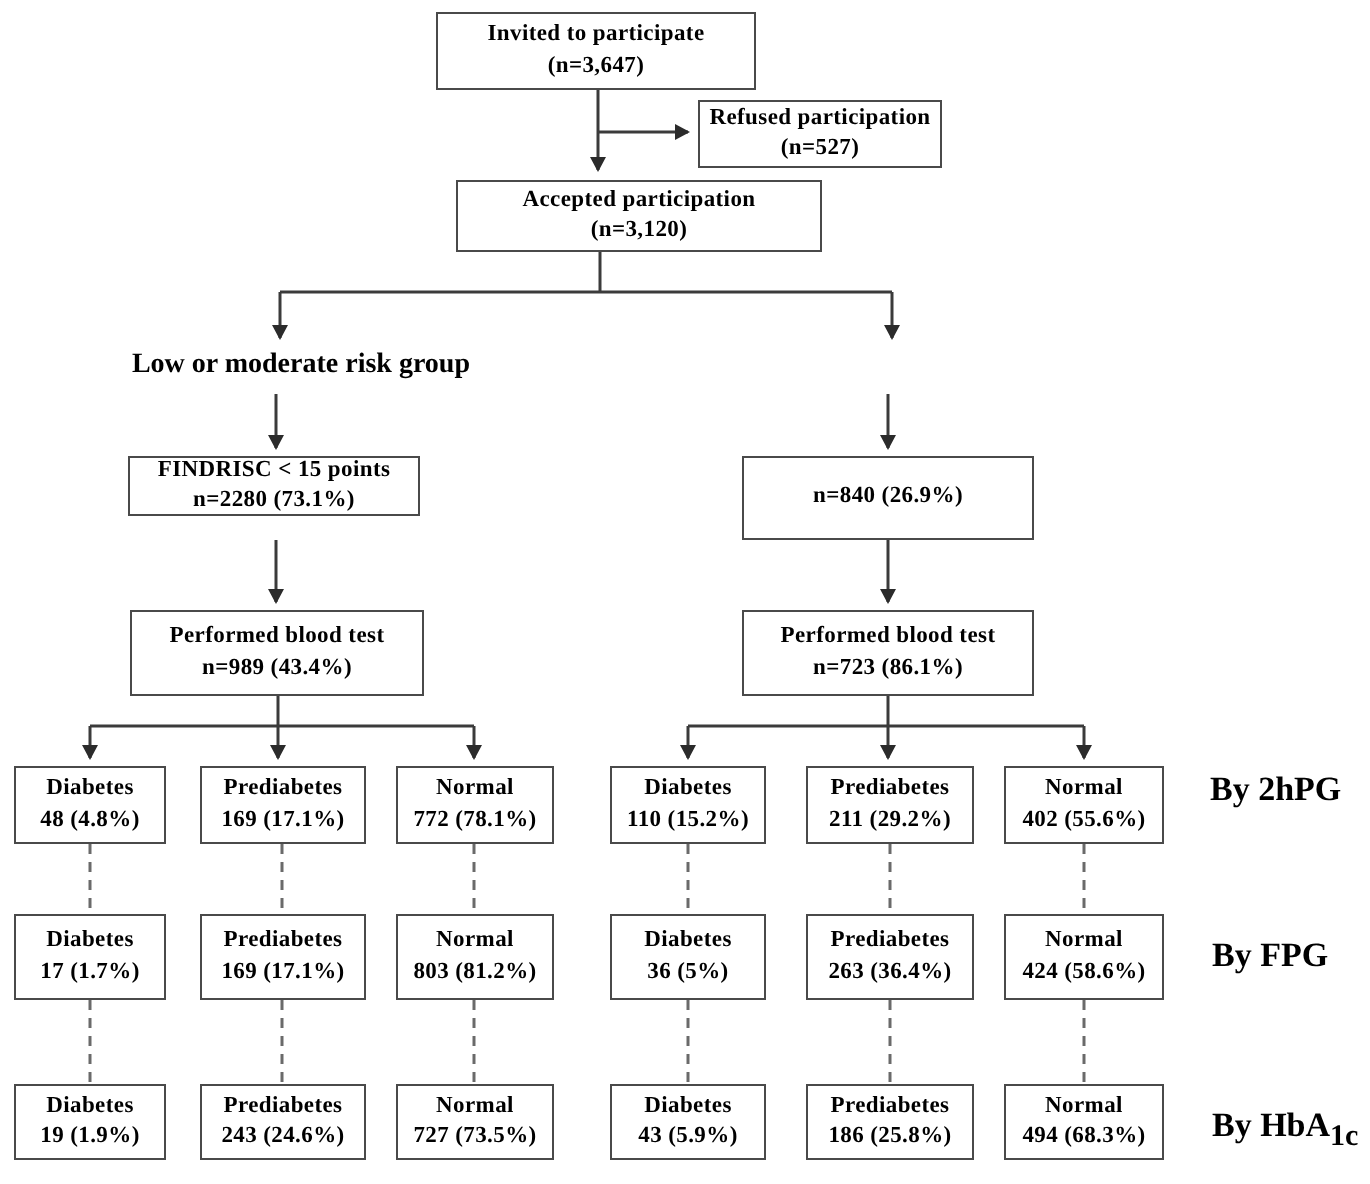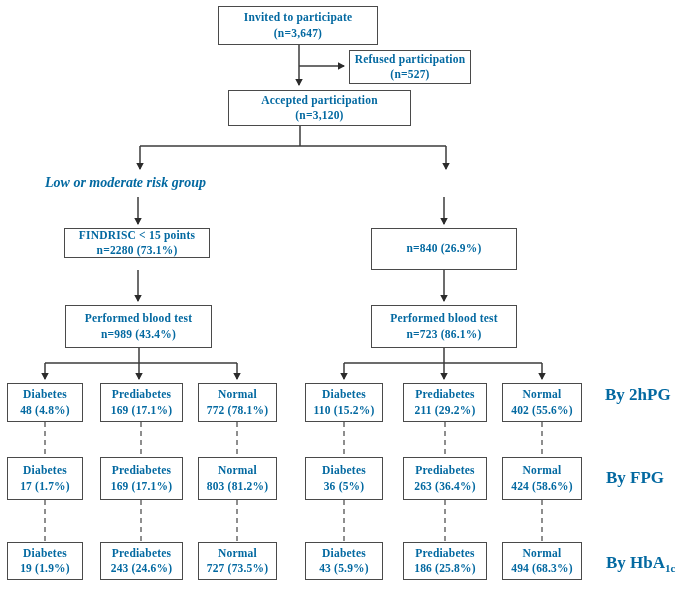--- a/index.html
+++ b/index.html
@@ -6,21 +6,21 @@
     margin: 0;
     padding: 0;
     background: #ffffff;
   }
   #canvas {
     position: relative;
     width: 685px;
     height: 592px;
     background: #ffffff;
     font-family: "Liberation Serif", "DejaVu Serif", serif;
-    color: #0369a1;
+    color: #000000;
     overflow: hidden;
   }
   #connectors {
     position: absolute;
     left: 0; top: 0;
     width: 685px; height: 592px;
   }
   .box {
     position: absolute;
     box-sizing: border-box;
@@ -32,35 +32,34 @@
     justify-content: center;
     text-align: center;
     font-weight: bold;
     font-size: 11.5px;
     line-height: 1.32;
     letter-spacing: 0.2px;
   }
   .box .bt, .box .bn { white-space: nowrap; }
   .group-label {
     position: absolute;
-    text-align: left;
+    text-align: right;
     font-weight: bold;
     font-size: 14px;
     white-space: nowrap;
-    font-style: italic;
   }
   .method-label {
     position: absolute;
     font-weight: bold;
     font-size: 17px;
     white-space: nowrap;
     text-align: center;
   }
   .method-label sub {
-    font-size: 11px;
+    font-size: 15px;
     line-height: 0;
   }
 </style>
 </head>
 <body>
 
 <div id="canvas">
 
   <svg id="connectors" viewBox="0 0 685 592" xmlns="http://www.w3.org/2000/svg">
     <defs>

